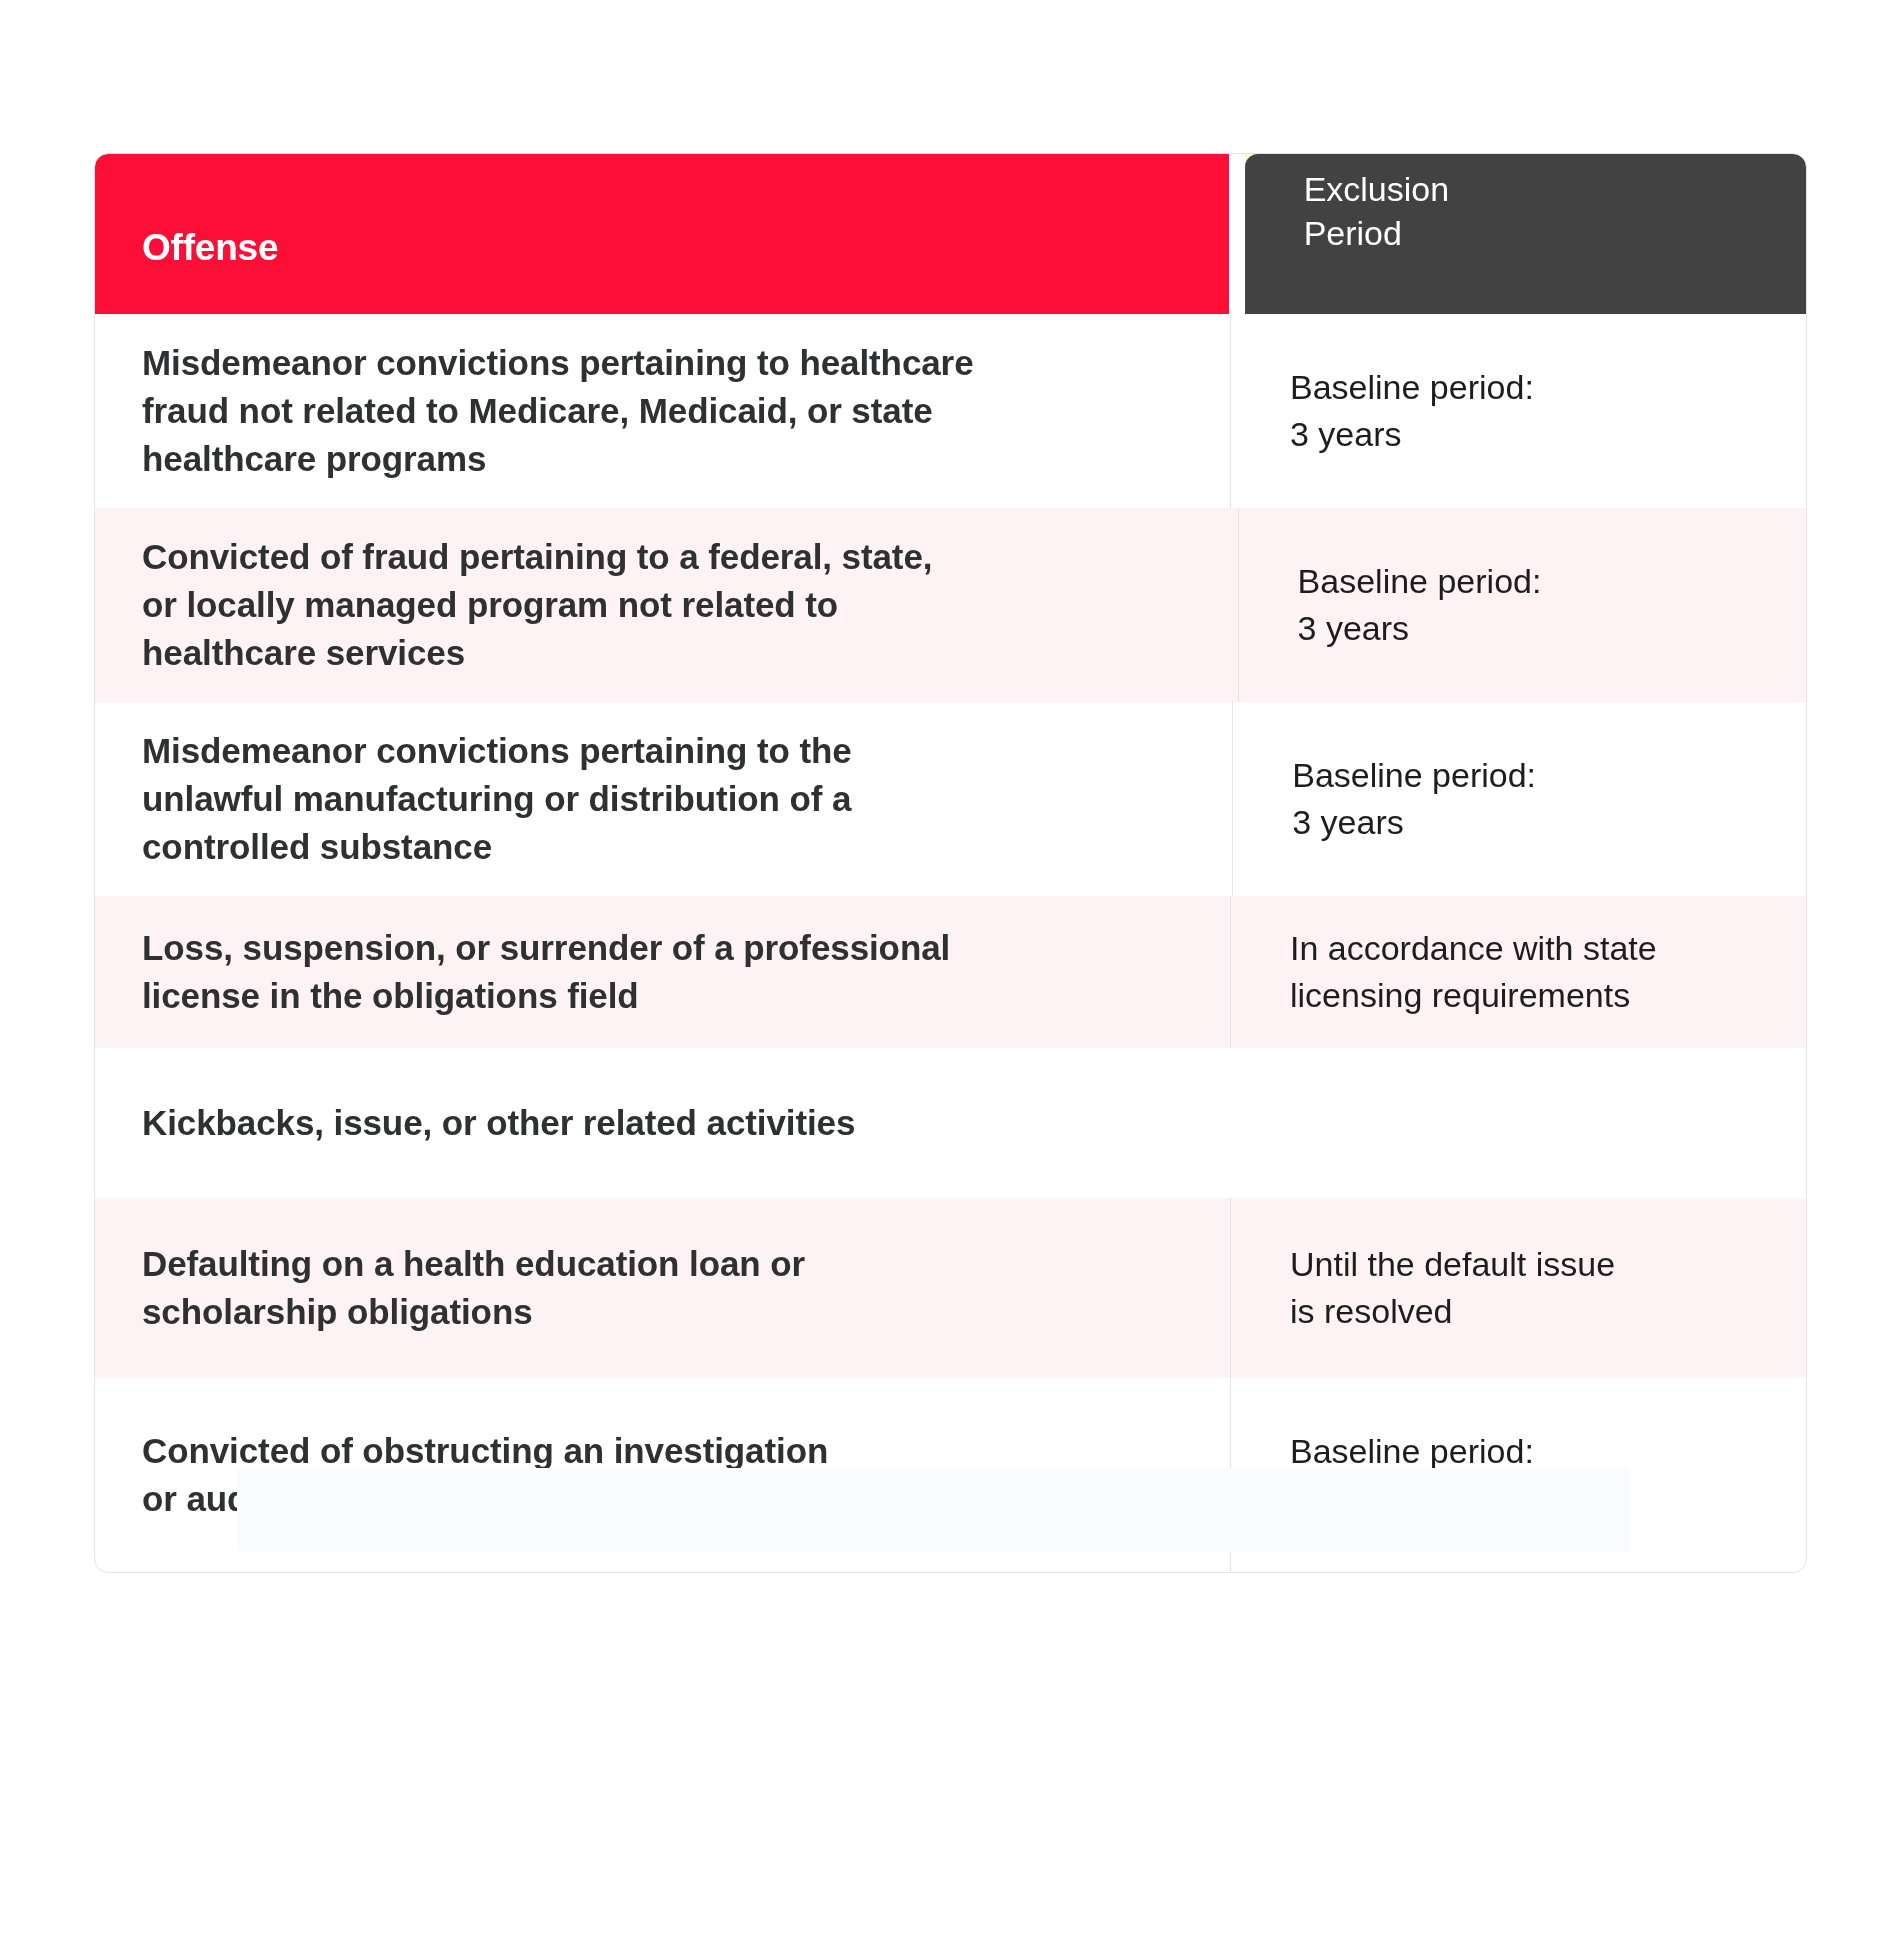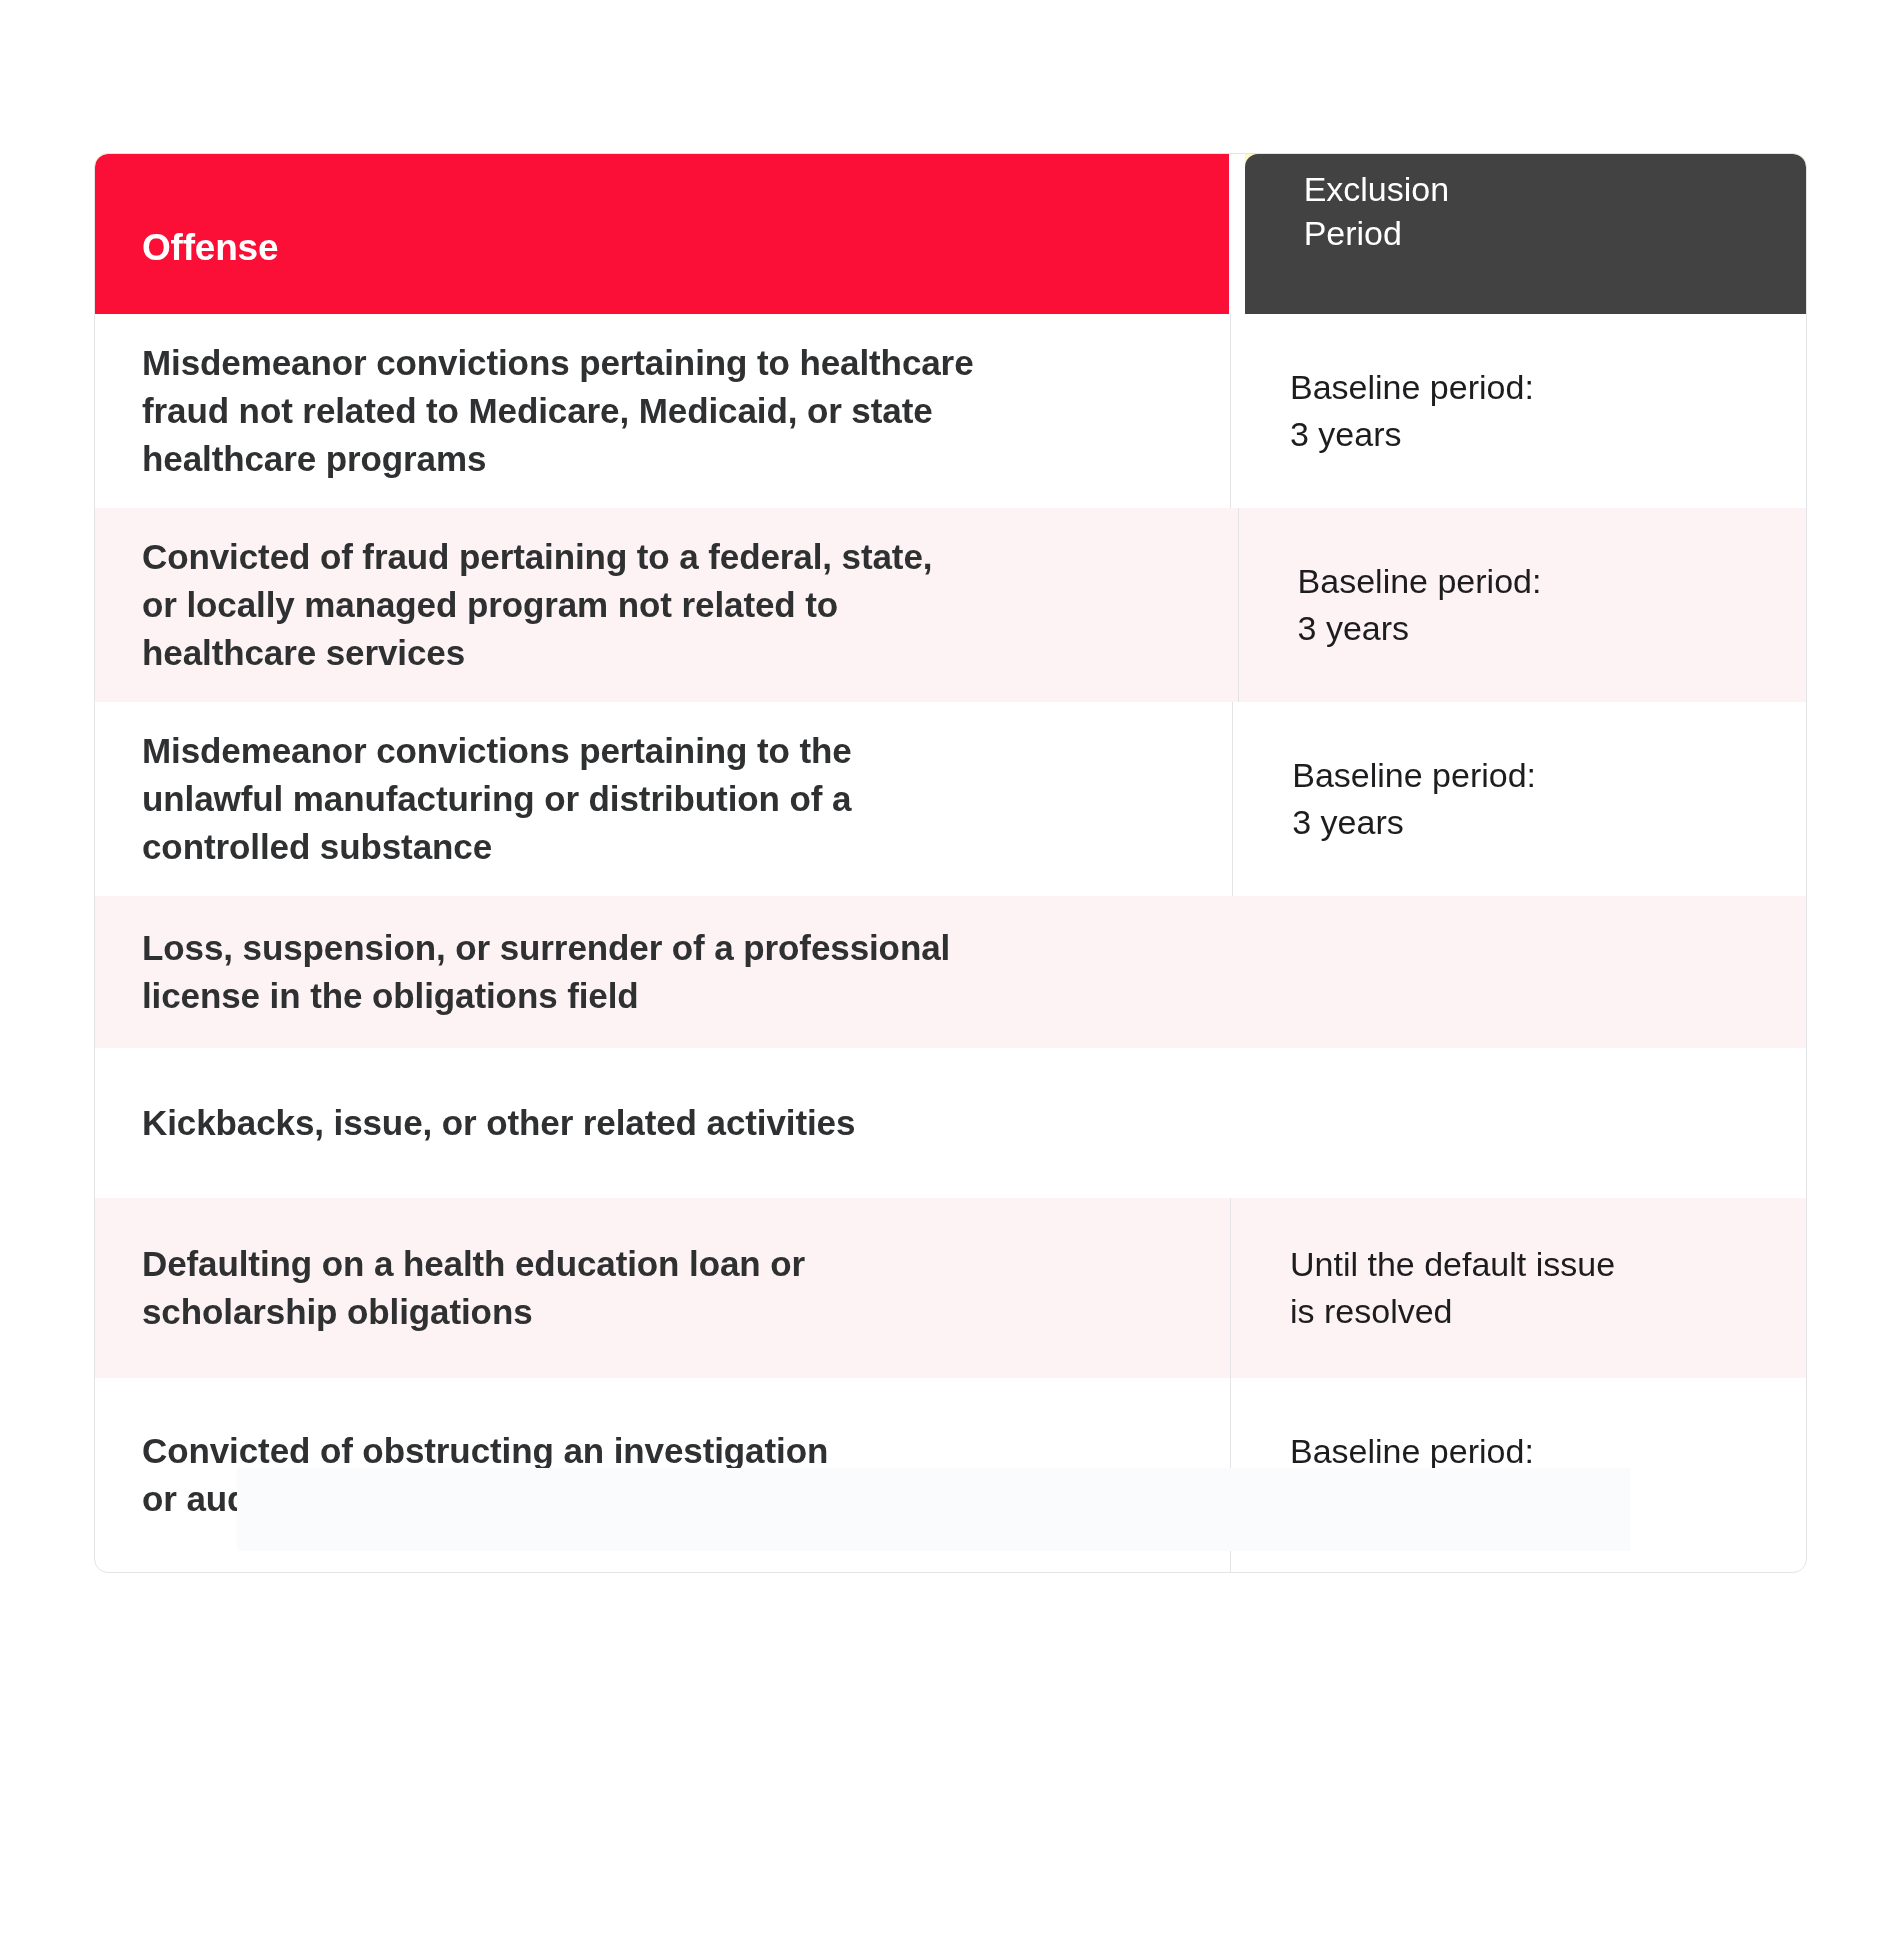--- a/index.html
+++ b/index.html
@@ -188,20 +188,24 @@
         <span class="txt">Baseline period:
 3 years</span>
       </div>
     </div>
 
     <div class="trow r3 alt">
       <div class="cell cell-offense">
         <span class="txt">Loss, suspension, or surrender of a professional
 license in the obligations field</span>
       </div>
+      <div class="cell cell-period">
+        <span class="txt">In accordance with state
+licensing requirements</span>
+      </div>
     </div>
 
     <div class="trow r4">
       <div class="cell cell-offense">
         <span class="txt">Kickbacks, issue, or other related activities</span>
       </div>
     </div>
 
     <div class="trow r5 alt">
       <div class="cell cell-offense">

